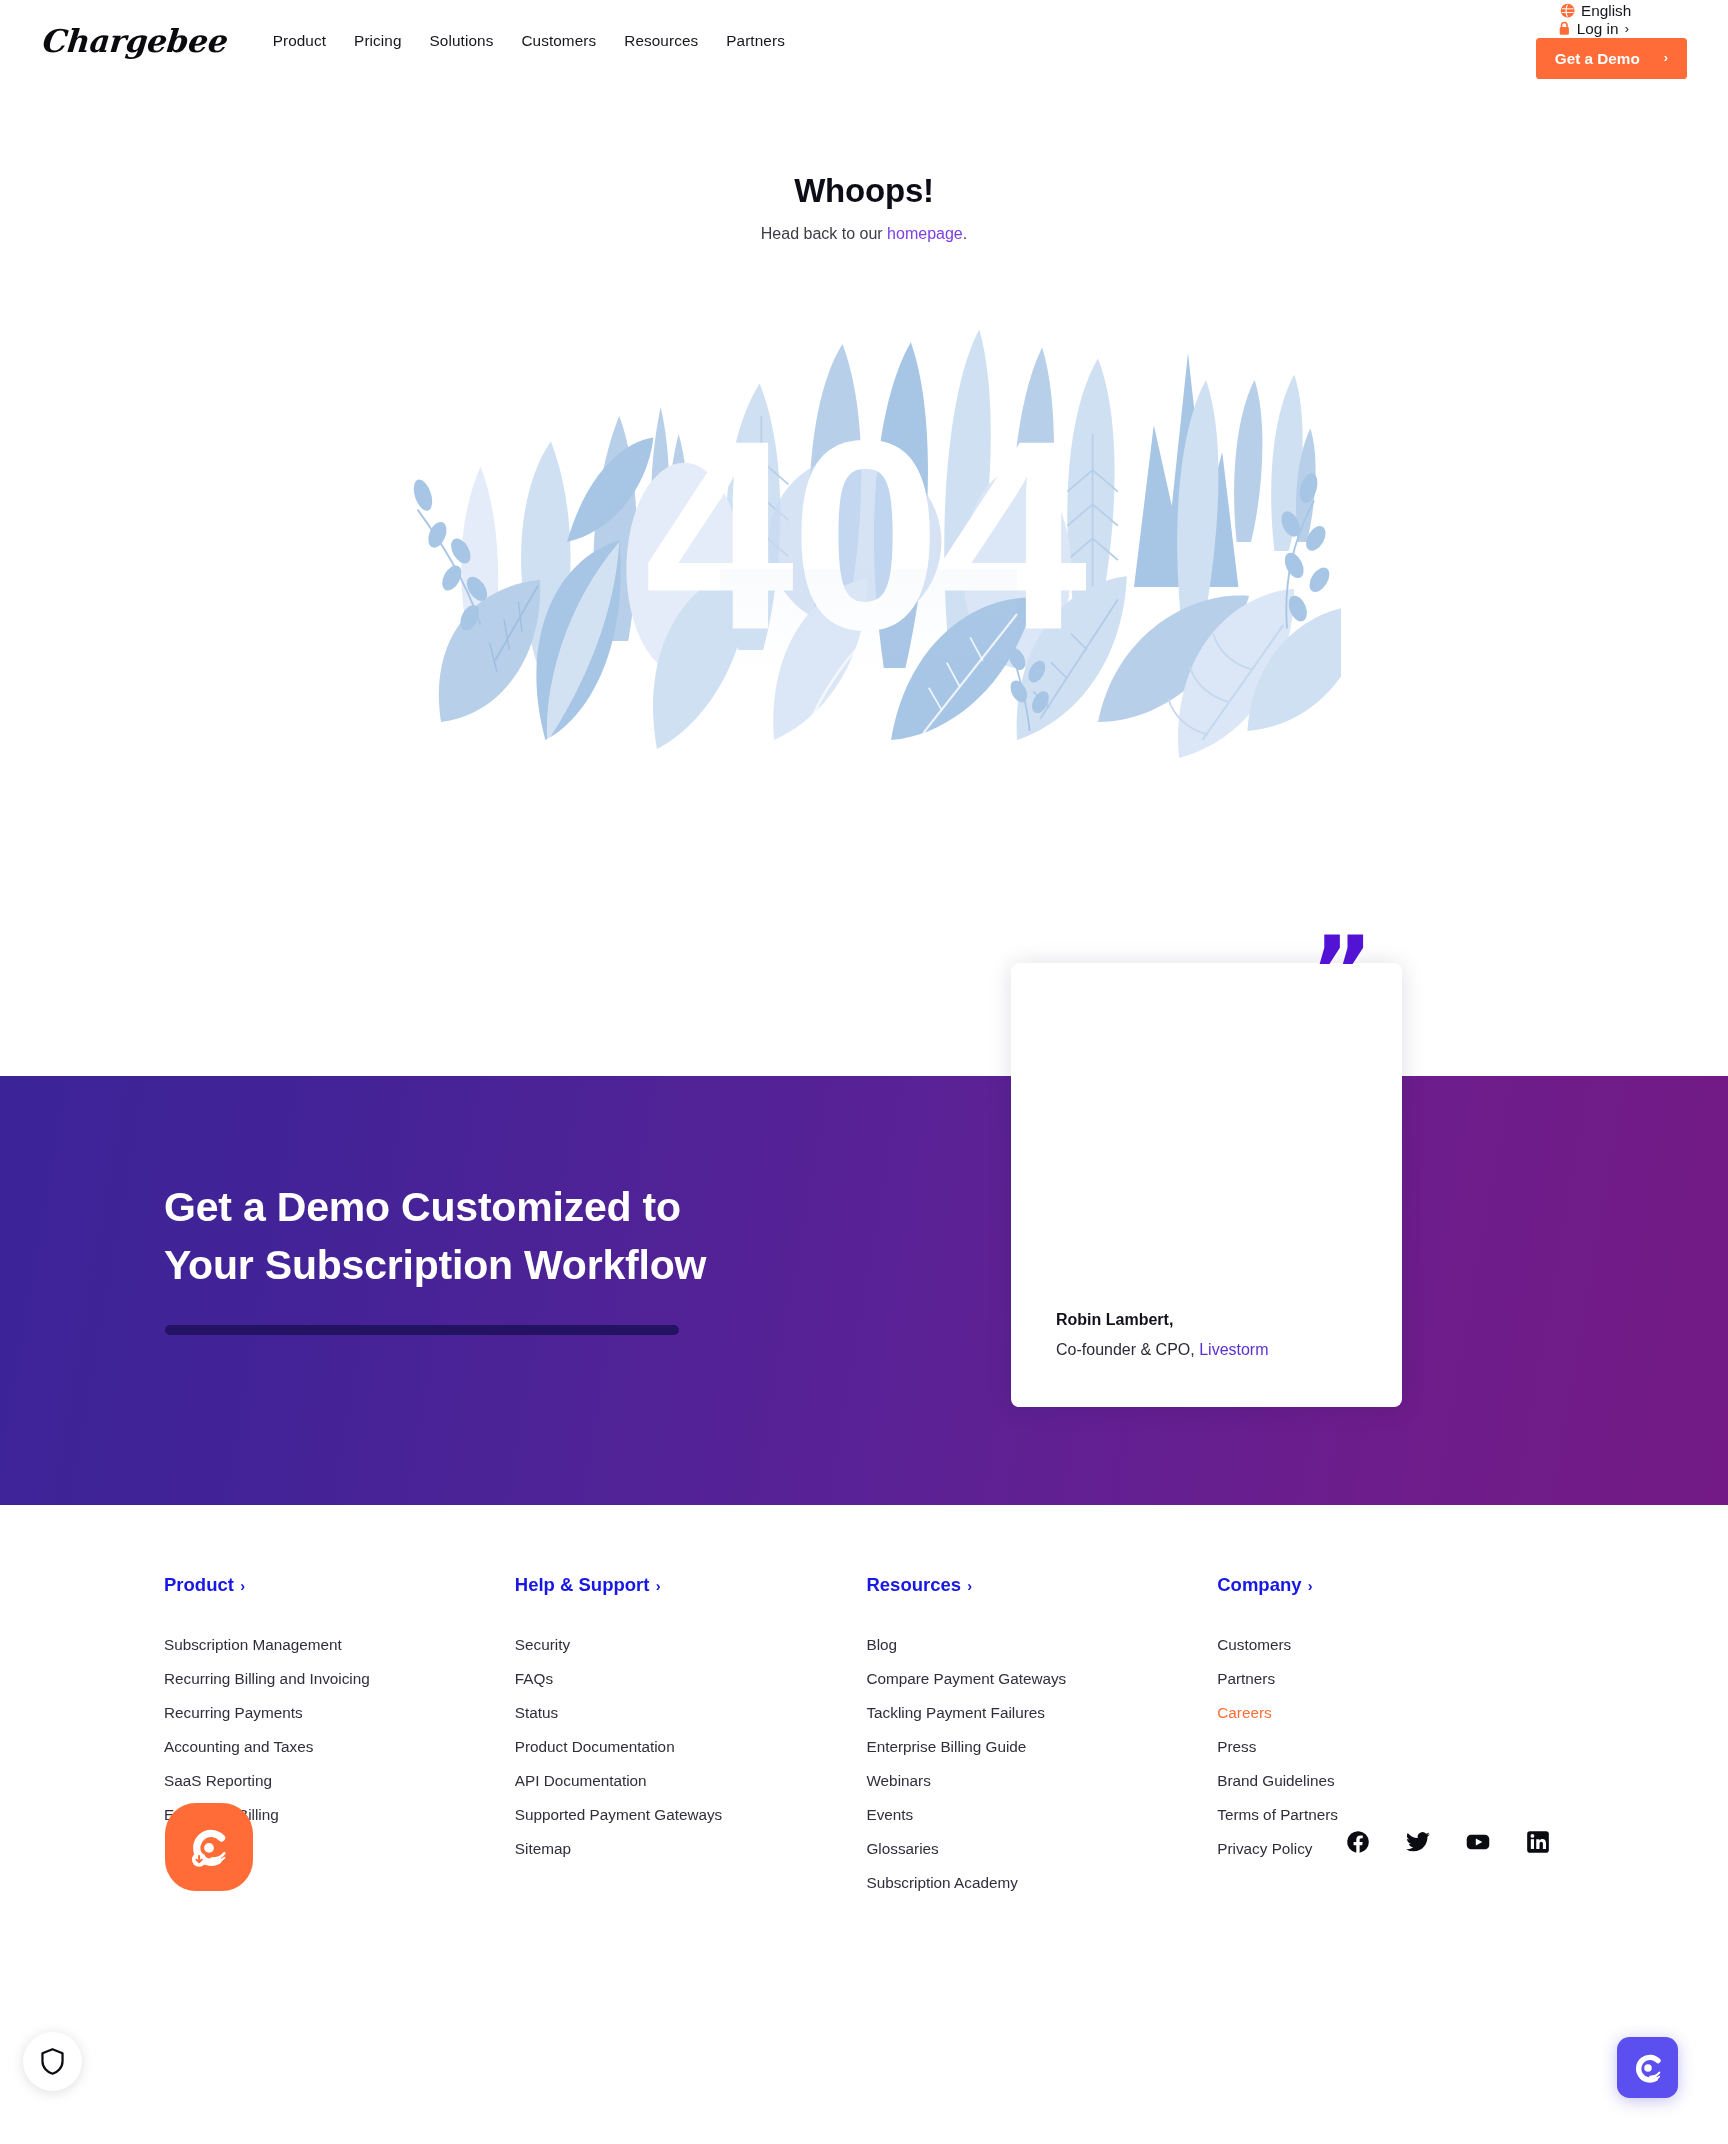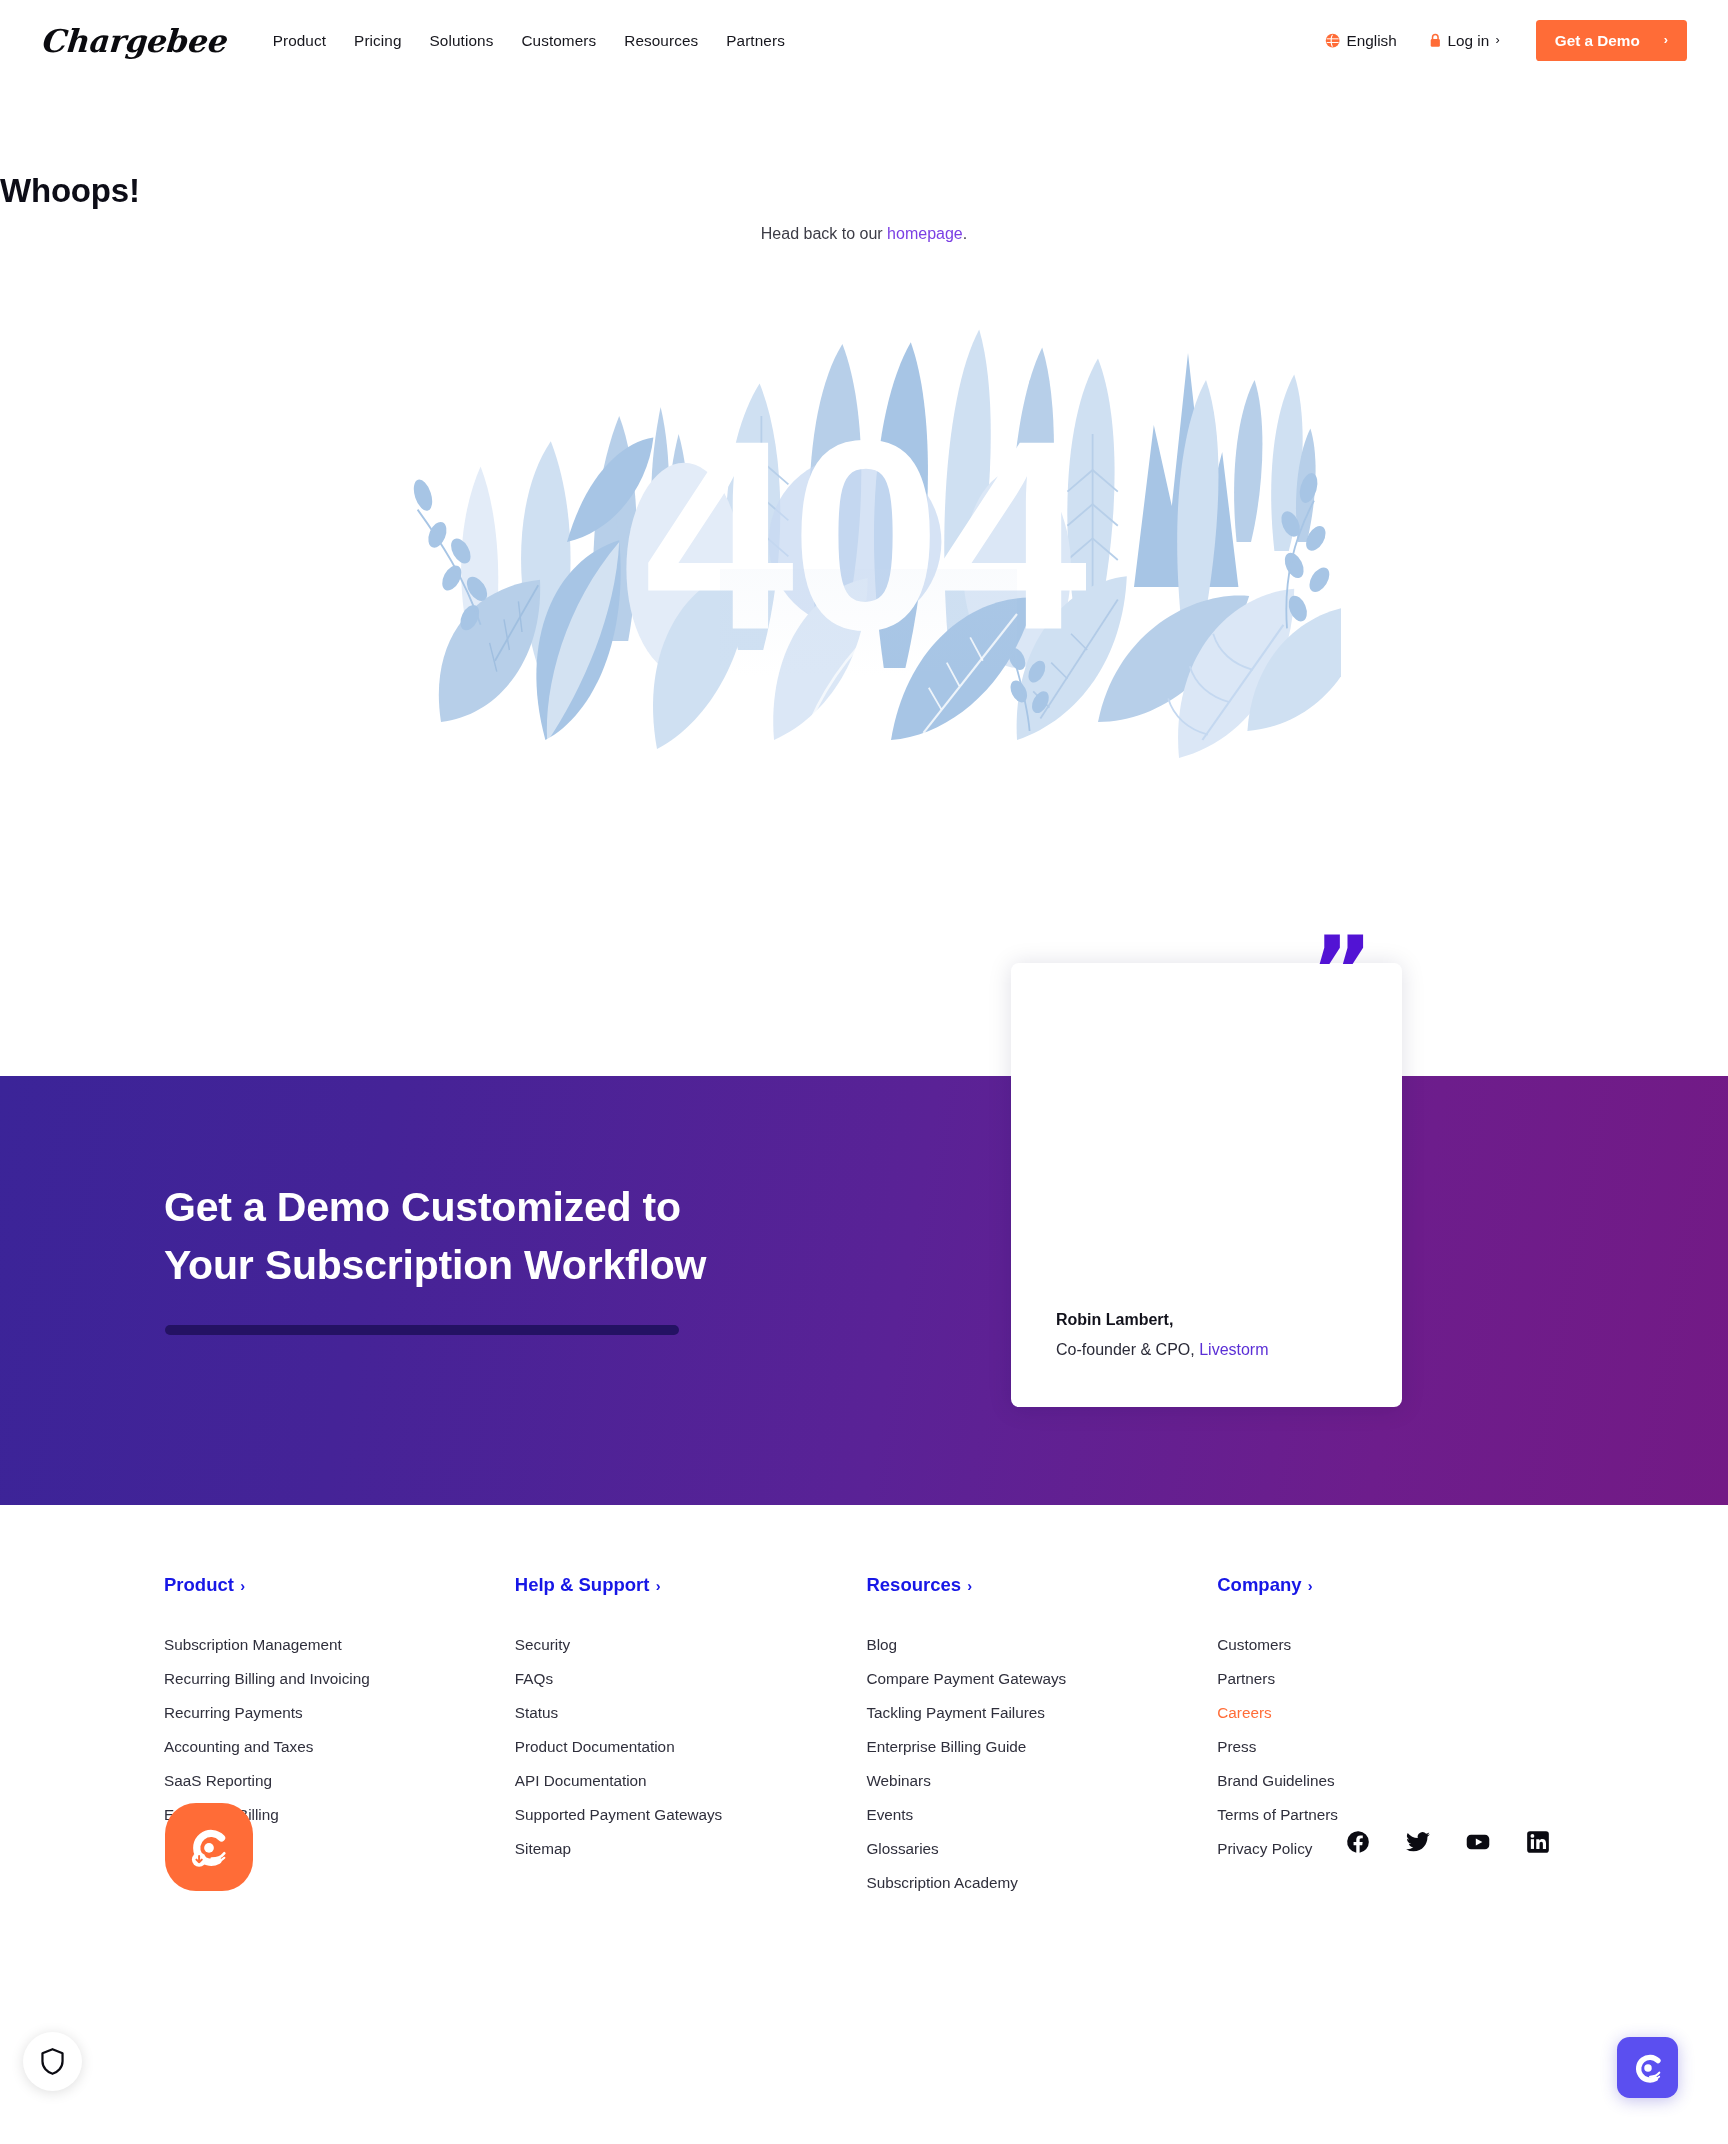--- a/index.html
+++ b/index.html
@@ -23,21 +23,21 @@
     font-size: 31.5px; color: #0b0b0f; letter-spacing: -0.5px;
     transform: skewX(-6deg); white-space: nowrap;
   }
   .nav-links { display: flex; align-items: center; gap: 28px; }
   .nav-link {
     font-size: 15.3px; color: #16161d; font-weight: 400;
     cursor: pointer; white-space: nowrap; letter-spacing: 0.1px;
   }
   .nav-right {
     margin-left: auto; margin-right: 41px;
-    display: flex; align-items: center; gap: 0;
+    display: flex; align-items: center; gap: 0; flex-direction: column;
   }
   .lang {
     display: flex; align-items: center; gap: 6.3px;
     font-size: 15.3px; color: #16161d; cursor: pointer; margin-right: 32px;
   }
   .globe-ic { width: 15.3px; height: 15.3px; display:block; }
   .login {
     display: flex; align-items: center; gap: 6.3px;
     font-size: 15.3px; color: #16161d; cursor: pointer; margin-right: 36px;
     white-space: nowrap;
@@ -48,21 +48,21 @@
     background: #ff6c37; color: #ffffff; border: none;
     font-family: "Liberation Sans", sans-serif;
     font-size: 15.3px; font-weight: 700; border-radius: 3.6px;
     padding: 0 19px; height: 41px; display: flex; align-items: center;
     gap: 24px; cursor: pointer; white-space: nowrap;
   }
 
   
   .hero { position: absolute; top: 81px; left: 0; width: 1728px; }
   .hero-title {
-    margin-top: 90px;
+    text-align: center; margin-top: 90px;
     font-size: 33px; font-weight: 700; color: #0d0d17;
     line-height: 1.22; letter-spacing: -0.2px;
   }
   .hero-sub {
     text-align: center; margin-top: 13.5px;
     font-size: 16px; color: #3c3c46; font-weight: 400;
   }
   .hero-sub a { color: #7b3fe4; text-decoration: none; cursor: pointer; }
 
   .illus-wrap {

